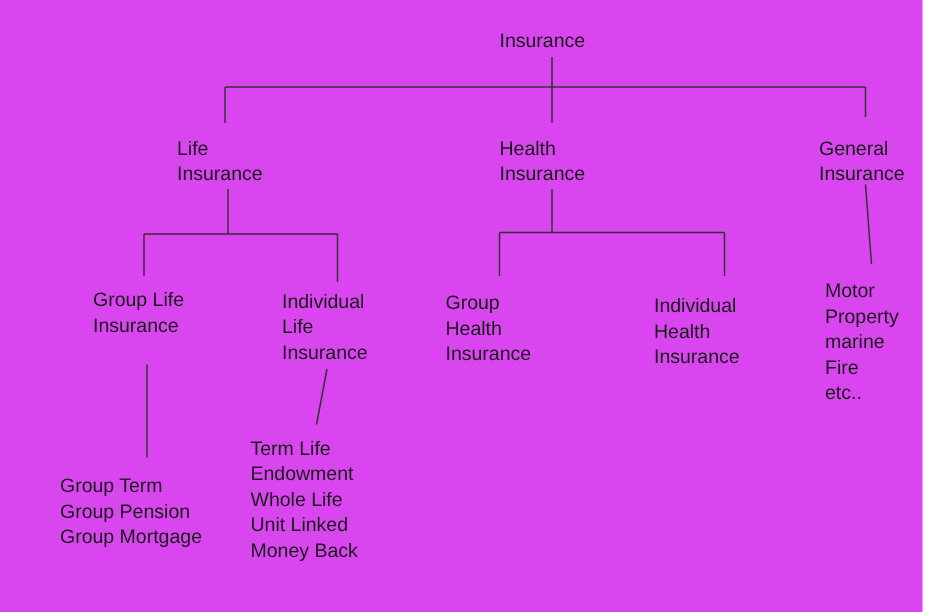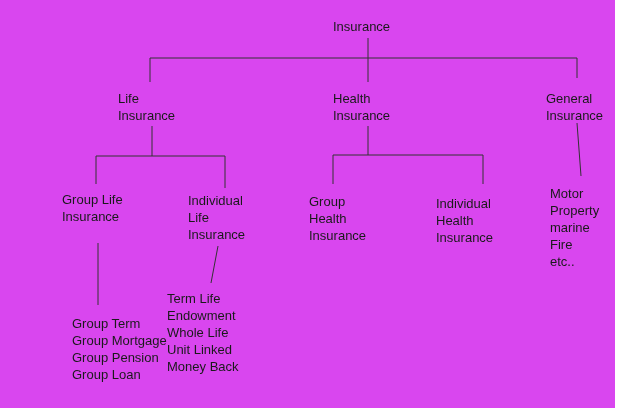--- a/index.html
+++ b/index.html
@@ -76,33 +76,32 @@
   <div class="node" style="left:546px; top:90px;">General
 Insurance</div>
 
   <div class="node" style="left:62px; top:191px;">Group Life
 Insurance</div>
 
   <div class="node" style="left:188px; top:192px;">Individual
 Life
 Insurance</div>
 
-  <div class="node" style="left:297px; top:193px;margin-left:12px;">Group
+  <div class="node" style="left:297px; top:193px;">Group
 Health
 Insurance</div>
 
   <div class="node" style="left:436px; top:195px;">Individual
 Health
 Insurance</div>
 
-  <div class="leaf-list" style="left:40px; top:315px;margin-left:32px;">
+  <div class="leaf-list" style="left:40px; top:315px;">
     <div class="leaf-line">Group Term</div>
+    <div class="leaf-line">Group Pension</div>
     <div class="leaf-line">Group Mortgage</div>
-    <div class="leaf-line">Group Pension</div>
-    <div class="leaf-line">Group Loan</div>
   </div>
 
   <div class="leaf-list" style="left:167px; top:290px;">
     <div class="leaf-line">Term Life</div>
     <div class="leaf-line">Endowment</div>
     <div class="leaf-line">Whole Life</div>
     <div class="leaf-line">Unit Linked</div>
     <div class="leaf-line">Money Back</div>
   </div>
 

